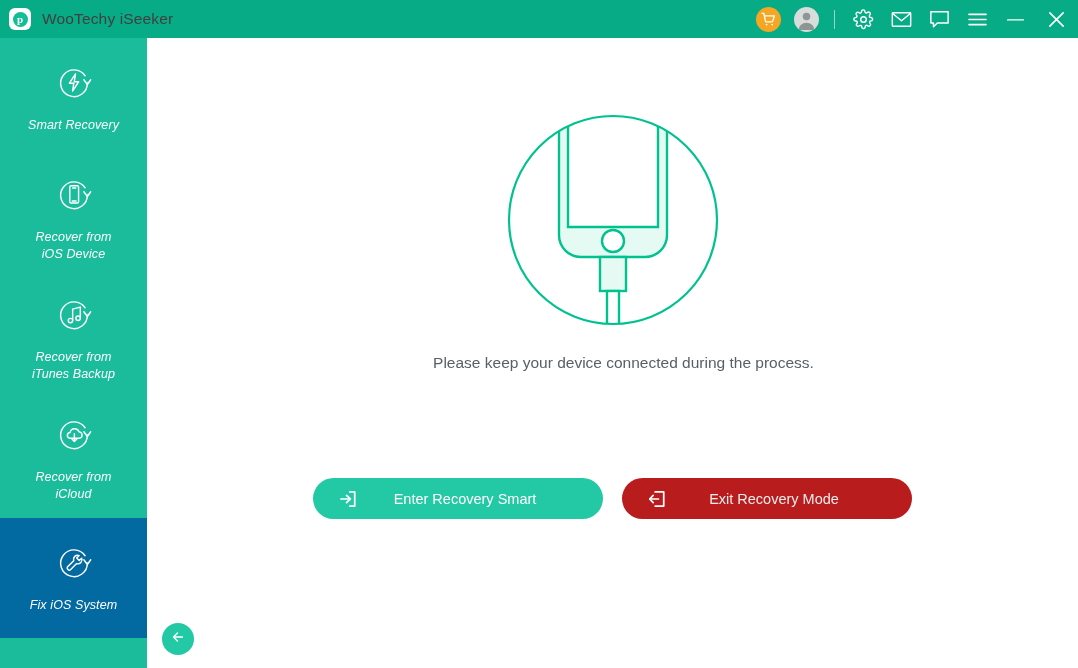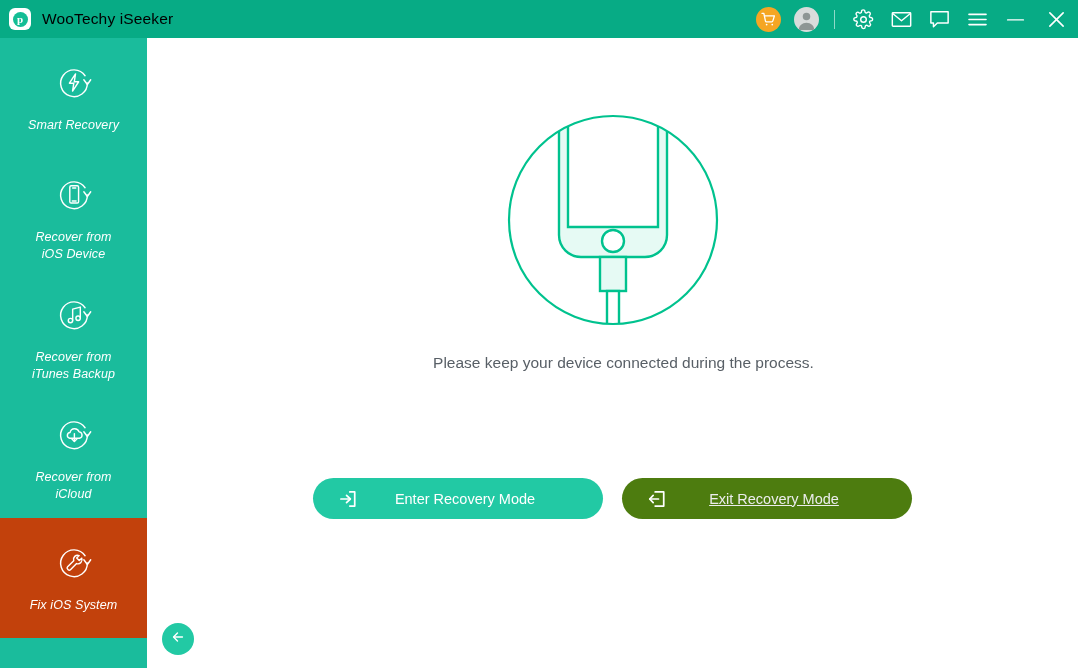--- a/index.html
+++ b/index.html
@@ -46,21 +46,21 @@
     display: flex;
     align-items: center;
     justify-content: center;
     color: #ffffff;
     font-size: 11px;
     font-weight: bold;
     line-height: 1;
     font-family: "Liberation Serif", serif;
   }
   #app-title {
-    color: #000000;
+    color: #404040;
     font-size: 15.5px;
     margin-left: 11px;
     letter-spacing: .15px;
     white-space: nowrap;
   }
 
   #tb-right {
     position: absolute;
     right: 0; top: 0;
     height: 38px;
@@ -109,21 +109,21 @@
   .nav-item {
     width: 147px;
     display: flex;
     flex-direction: column;
     align-items: center;
     justify-content: center;
     cursor: pointer;
   }
   .nav-item.h120 { height: 120px; }
   .nav-item.active {
-    background: #c2410c;
+    background: #0369a1;
   }
   .nav-icon {
     width: 42px; height: 42px;
     margin-bottom: 13px;
   }
   .nav-icon svg { display: block; }
   .nav-label {
     color: #ffffff;
     font-size: 12.5px;
     line-height: 17px;
@@ -173,24 +173,23 @@
     font-size: 14.5px;
     font-family: "Liberation Sans", sans-serif;
     position: relative;
     cursor: pointer;
   }
   .action-btn.primary {
     background: #22c9a4;
     color: #ffffff;
   }
   .action-btn.disabled {
-    background: #4d7c0f;
+    background: #b91c1c;
     color: #eceded;
     cursor: default;
-    text-decoration: underline;
   }
   .btn-icon {
     position: absolute;
     left: 24px;
     width: 22px; height: 22px;
     display: flex;
     align-items: center;
     justify-content: center;
   }
   .btn-label {
@@ -388,21 +387,21 @@
     <div id="actions">
 
       <button class="action-btn primary">
         <span class="btn-icon">
           <svg width="20" height="20" viewBox="0 0 22 22" fill="none" stroke="#ffffff" stroke-width="1.9" stroke-linecap="round" stroke-linejoin="round">
             <path d="M13 3.2h5.4v15.6H13"></path>
             <line x1="3.2" y1="11" x2="13.4" y2="11"></line>
             <path d="M9.4 7l4.2 4-4.2 4"></path>
           </svg>
         </span>
-        <span class="btn-label">Enter Recovery Mode</span>
+        <span class="btn-label">Enter Recovery Smart</span>
       </button>
 
       <button class="action-btn disabled">
         <span class="btn-icon">
           <svg width="20" height="20" viewBox="0 0 22 22" fill="none" stroke="#ffffff" stroke-width="1.9" stroke-linecap="round" stroke-linejoin="round">
             <path d="M9 3.2h9.4v15.6H9"></path>
             <line x1="3.2" y1="11" x2="12.6" y2="11"></line>
             <path d="M6.8 7L3 11l3.8 4"></path>
           </svg>
         </span>

